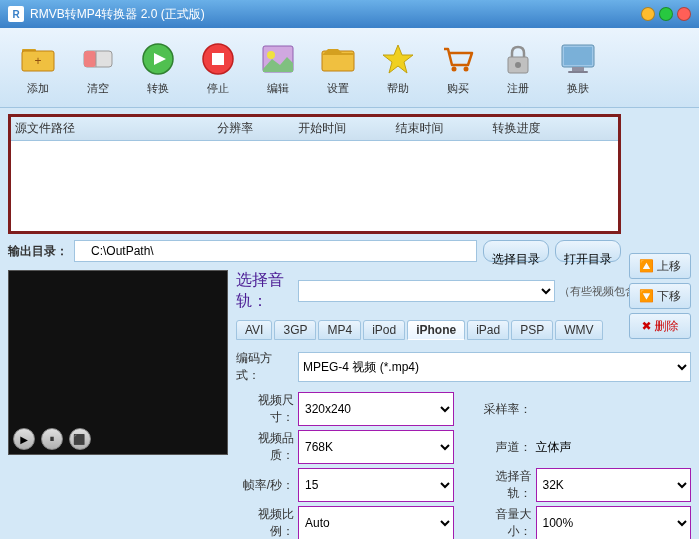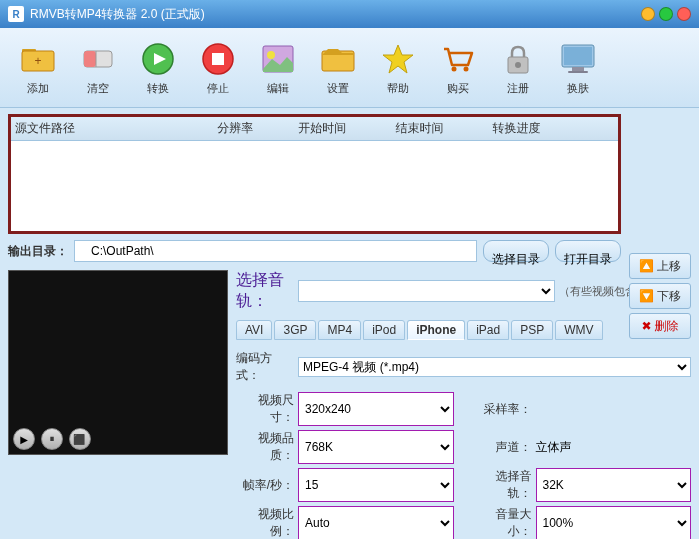--- a/index.html
+++ b/index.html
@@ -263,21 +263,21 @@
 
     .codec-row {
       display: flex;
       align-items: center;
       gap: 4px;
       margin-bottom: 4px;
     }
     .codec-label { font-size: 12px; color: #333; width: 58px; text-align: left; }
     .codec-select {
       flex: 1;
-      height: 20px;
+      height: 30px;
       border: 1px solid #a0c4e0;
       background: white;
       font-size: 12px;
     }
 
     select {
       appearance: auto;
     }
   </style>
 </head>

